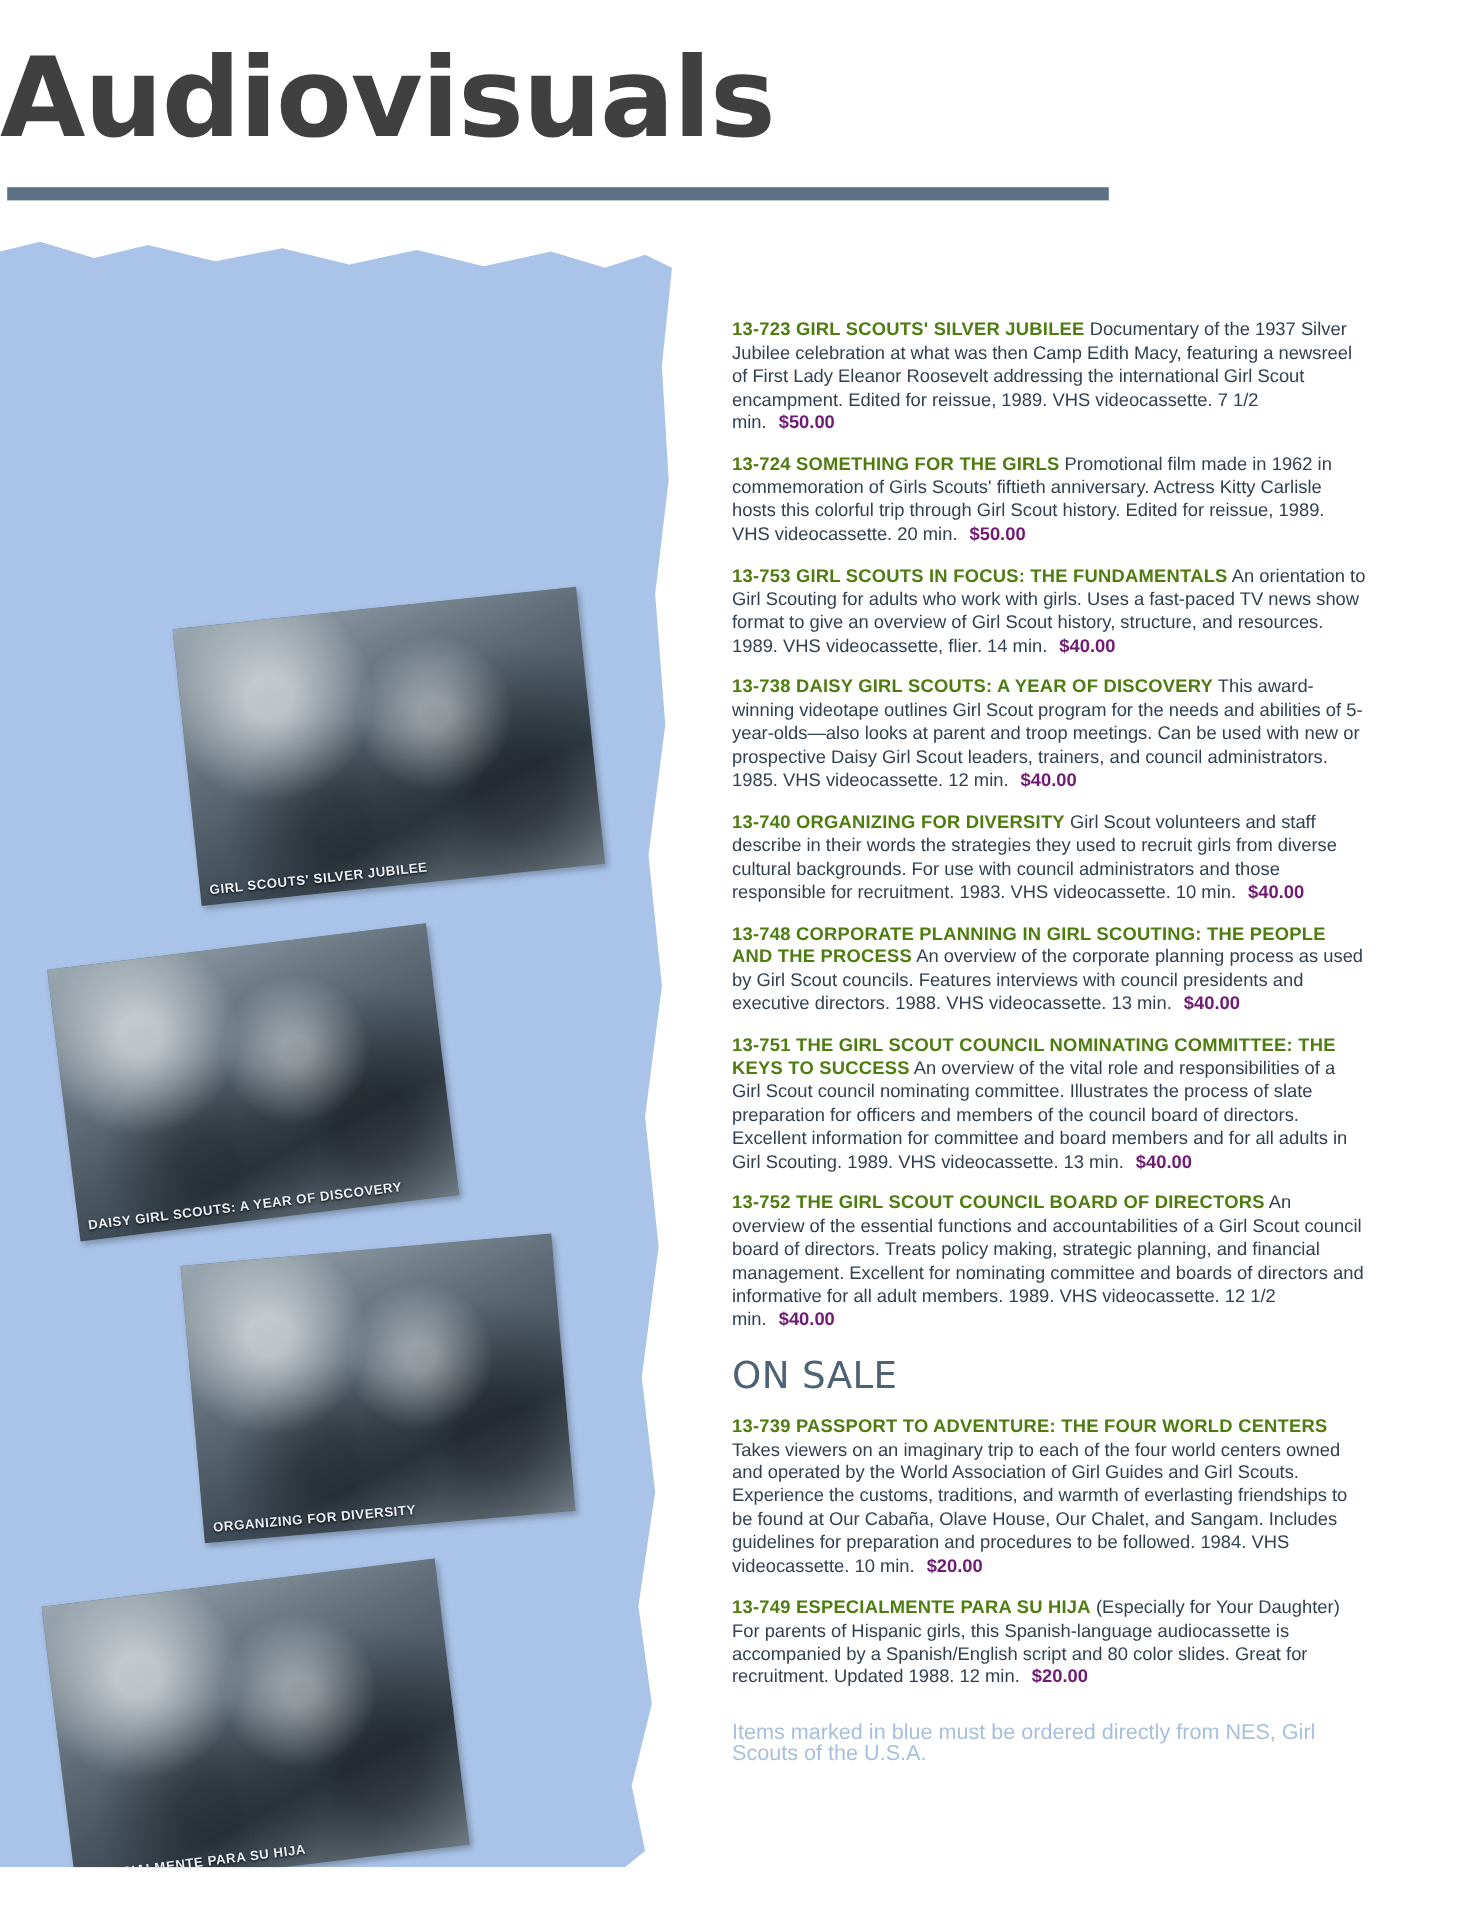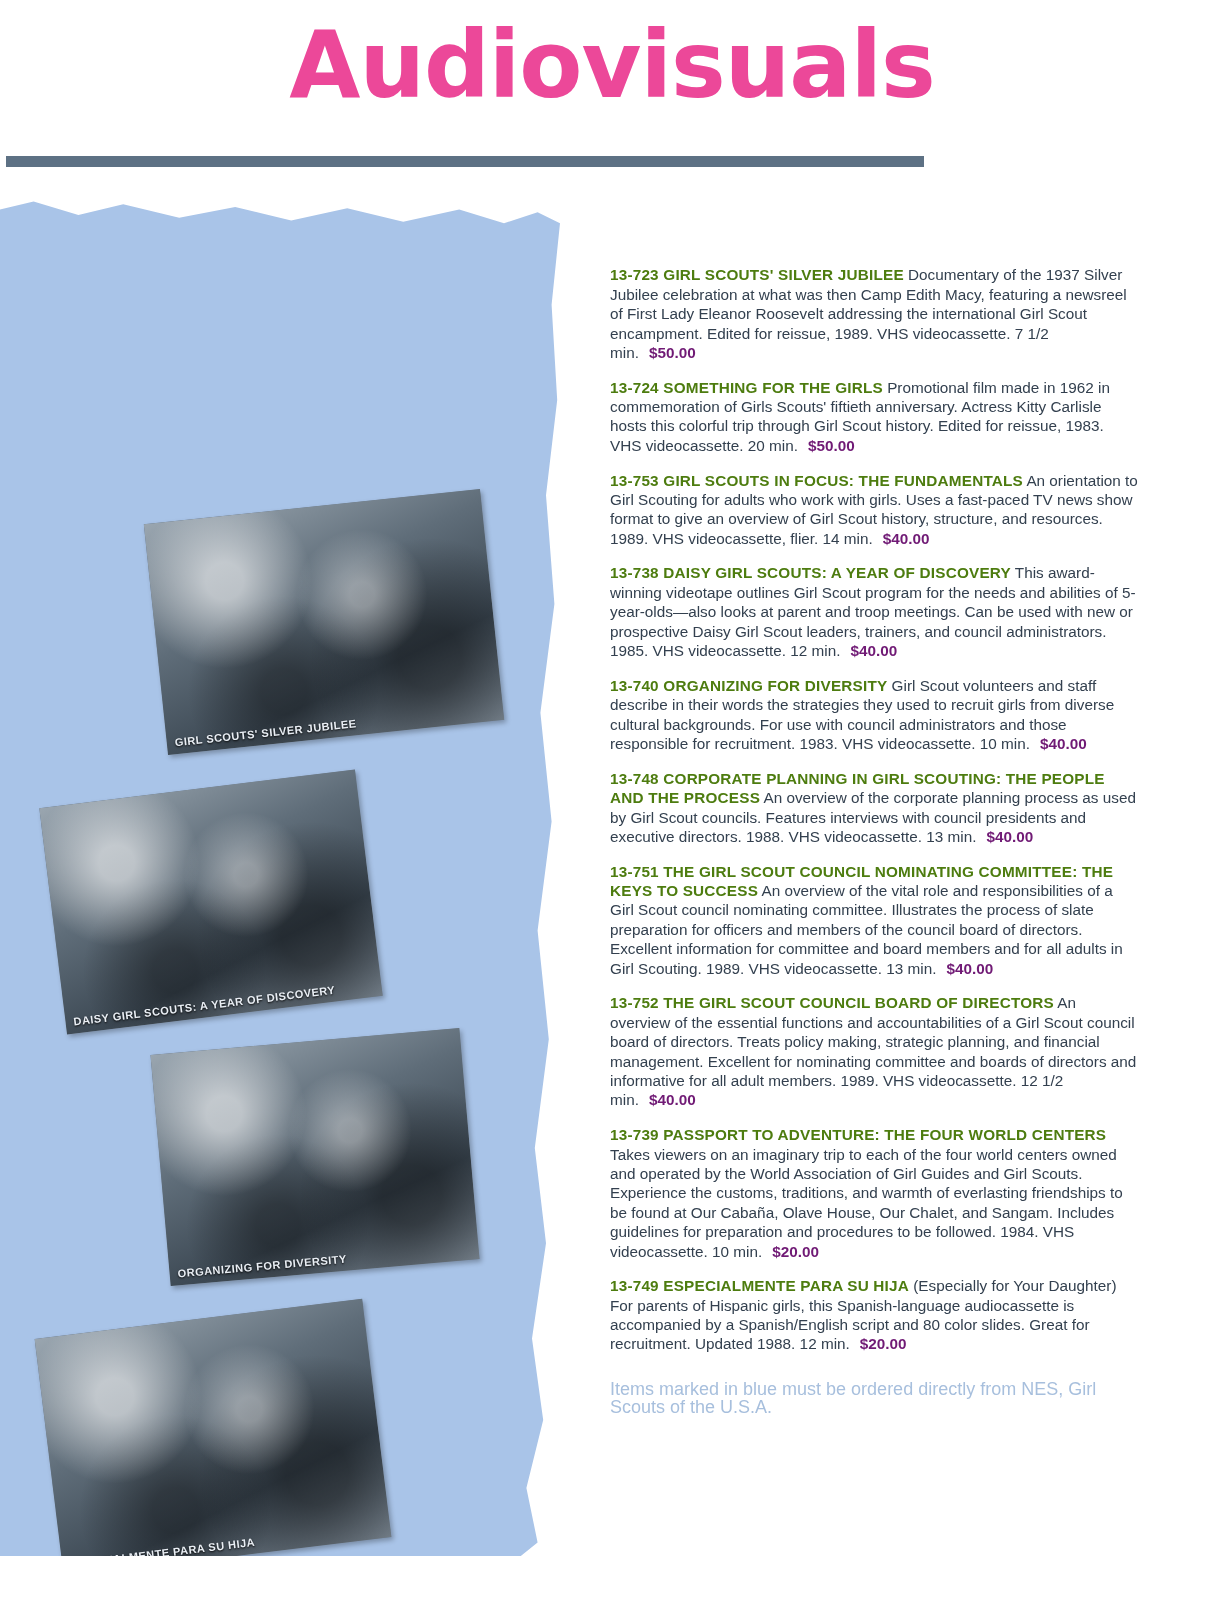--- a/index.html
+++ b/index.html
@@ -12,29 +12,29 @@
     height: 1604px;
     position: relative;
     font-family: "Liberation Sans", sans-serif;
     overflow: hidden;
     color: #2b3a4a;
   }
 
   
   #page-title {
     position: absolute;
-    top: 18px;
+    top: 34px;
     left: 0;
     width: 1224px;
-    text-align: center;
+    text-align: left;
     font-size: 92px;
     line-height: 96px;
     font-weight: bold;
     letter-spacing: -1px;
-    color: #ec4899;
+    color: #404040;
     font-family: "DejaVu Sans", sans-serif;
   }
   #title-rule {
     position: absolute;
     top: 156px;
     left: 6px;
     width: 918px;
     height: 11px;
     background: #5d7184;
   }
@@ -179,23 +179,24 @@
     <div class="grain"></div>
     <div class="caption">ESPECIALMENTE PARA SU HIJA</div>
   </div>
 
   <div id="returnable-note">AUDIOVISUAL MATERIALS ARE NOT RETURNABLE EXCEPT IF DEFECTIVE.</div>
 
 </div>
 
 <div id="content">
     <p class="entry"><span class="code">13-723 GIRL SCOUTS' SILVER JUBILEE</span> <span>Documentary of the 1937 Silver Jubilee celebration at what was then Camp Edith Macy, featuring a newsreel of First Lady Eleanor Roosevelt addressing the international Girl Scout encampment. Edited for reissue, 1989. VHS videocassette. 7 1/2 min.</span><span class="price">$50.00</span></p>
-    <p class="entry"><span class="code">13-724 SOMETHING FOR THE GIRLS</span> <span>Promotional film made in 1962 in commemoration of Girls Scouts' fiftieth anniversary. Actress Kitty Carlisle hosts this colorful trip through Girl Scout history. Edited for reissue, 1983. VHS videocassette. 20 min.</span><span class="price">$50.00</span></p>
+    <p class="entry"><span class="code">13-724 SOMETHING FOR THE GIRLS</span> <span>Promotional film made in 1962 in commemoration of Girls Scouts' fiftieth anniversary. Actress Kitty Carlisle hosts this colorful trip through Girl Scout history. Edited for reissue, 1989. VHS videocassette. 20 min.</span><span class="price">$50.00</span></p>
     <p class="entry"><span class="code">13-753 GIRL SCOUTS IN FOCUS: THE FUNDAMENTALS</span> <span>An orientation to Girl Scouting for adults who work with girls. Uses a fast-paced TV news show format to give an overview of Girl Scout history, structure, and resources. 1989. VHS videocassette, flier. 14 min.</span><span class="price">$40.00</span></p>
     <p class="entry"><span class="code">13-738 DAISY GIRL SCOUTS: A YEAR OF DISCOVERY</span> <span>This award-winning videotape outlines Girl Scout program for the needs and abilities of 5-year-olds—also looks at parent and troop meetings. Can be used with new or prospective Daisy Girl Scout leaders, trainers, and council administrators. 1985. VHS videocassette. 12 min.</span><span class="price">$40.00</span></p>
     <p class="entry"><span class="code">13-740 ORGANIZING FOR DIVERSITY</span> <span>Girl Scout volunteers and staff describe in their words the strategies they used to recruit girls from diverse cultural backgrounds. For use with council administrators and those responsible for recruitment. 1983. VHS videocassette. 10 min.</span><span class="price">$40.00</span></p>
     <p class="entry"><span class="code">13-748 CORPORATE PLANNING IN GIRL SCOUTING: THE PEOPLE AND THE PROCESS</span> <span>An overview of the corporate planning process as used by Girl Scout councils. Features interviews with council presidents and executive directors. 1988. VHS videocassette. 13 min.</span><span class="price">$40.00</span></p>
     <p class="entry"><span class="code">13-751 THE GIRL SCOUT COUNCIL NOMINATING COMMITTEE: THE KEYS TO SUCCESS</span> <span>An overview of the vital role and responsibilities of a Girl Scout council nominating committee. Illustrates the process of slate preparation for officers and members of the council board of directors. Excellent information for committee and board members and for all adults in Girl Scouting. 1989. VHS videocassette. 13 min.</span><span class="price">$40.00</span></p>
     <p class="entry"><span class="code">13-752 THE GIRL SCOUT COUNCIL BOARD OF DIRECTORS</span> <span>An overview of the essential functions and accountabilities of a Girl Scout council board of directors. Treats policy making, strategic planning, and financial management. Excellent for nominating committee and boards of directors and informative for all adult members. 1989. VHS videocassette. 12 1/2 min.</span><span class="price">$40.00</span></p>
+    <h2 class="section">ON SALE</h2>
     <p class="entry"><span class="code">13-739 PASSPORT TO ADVENTURE: THE FOUR WORLD CENTERS</span> <span>Takes viewers on an imaginary trip to each of the four world centers owned and operated by the World Association of Girl Guides and Girl Scouts. Experience the customs, traditions, and warmth of everlasting friendships to be found at Our Cabaña, Olave House, Our Chalet, and Sangam. Includes guidelines for preparation and procedures to be followed. 1984. VHS videocassette. 10 min.</span><span class="price">$20.00</span></p>
     <p class="entry"><span class="code">13-749 ESPECIALMENTE PARA SU HIJA</span> <span>(Especially for Your Daughter) For parents of Hispanic girls, this Spanish-language audiocassette is accompanied by a Spanish/English script and 80 color slides. Great for recruitment. Updated 1988. 12 min.</span><span class="price">$20.00</span></p>
     <p id="footnote">Items marked in blue must be ordered directly from NES, Girl Scouts of the U.S.A.</p>
   </div>
 
 </body></html>

